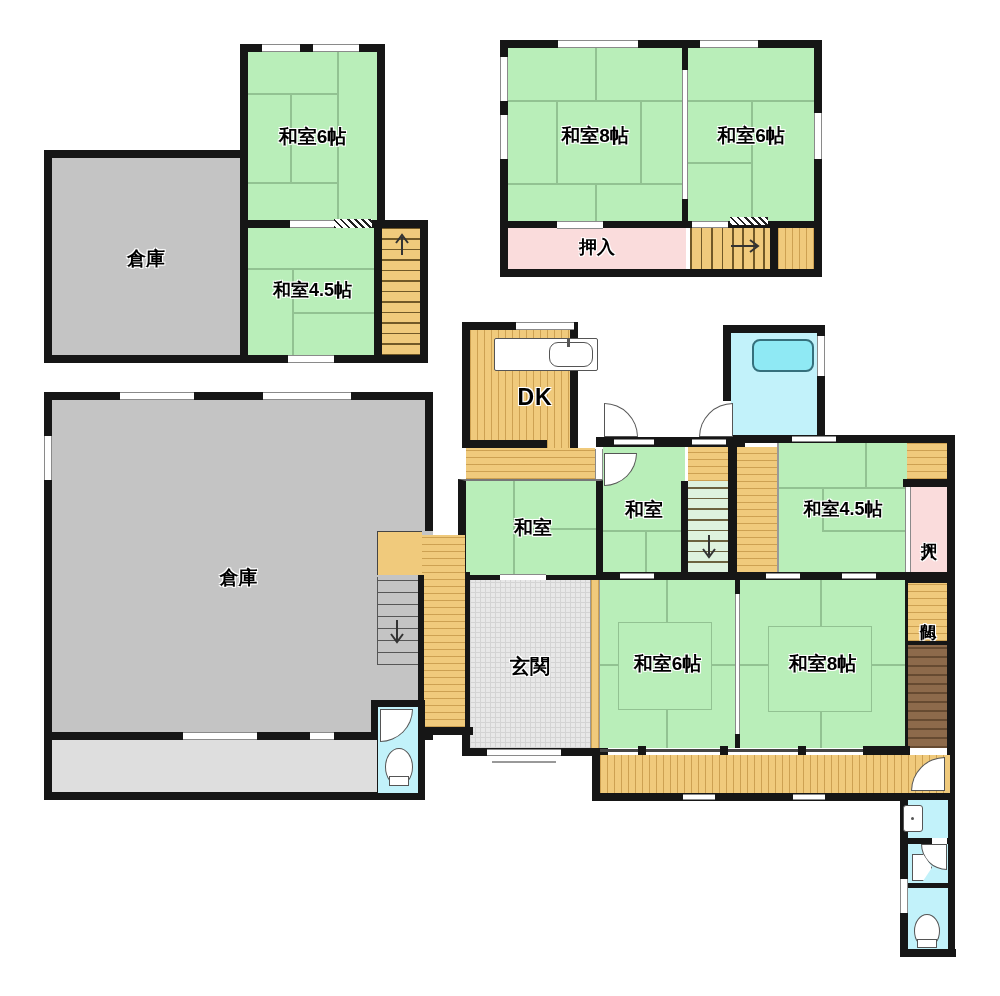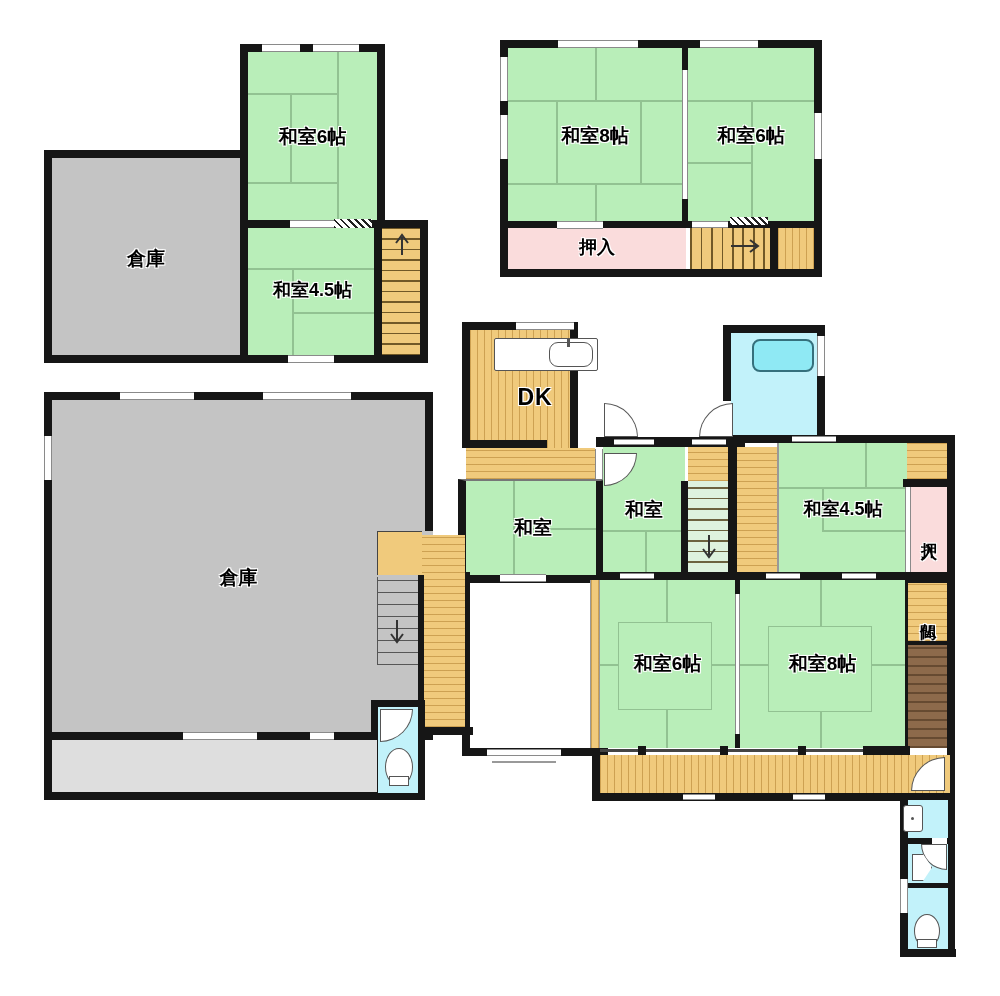--- a/index.html
+++ b/index.html
@@ -201,20 +201,23 @@
   <div class="fl tatami" style="left:740px;top:580px;width:165px;height:168px">
     <div class="fl" style="left:28px;top:46px;width:104px;height:86px;border:1.5px solid #92c292"></div>
     <div class="tl" style="left:80px;top:0;width:1.5px;height:46px"></div>
     <div class="tl" style="left:80px;top:132px;width:1.5px;height:36px"></div>
     <div class="tl" style="left:0;top:84px;width:28px;height:1.5px"></div>
     <div class="tl" style="left:132px;top:84px;width:33px;height:1.5px"></div>
     <div class="lbl" style="left:0;width:165px;top:71px;font-size:19px">和室8帖</div>
   </div>
 
   <div class="wall" style="left:462px;top:572px;width:8px;height:184px"></div>
+  <div class="fl genkan" style="left:470px;top:580px;width:120px;height:168px">
+    <div class="lbl" style="left:0;width:120px;top:73px;font-size:20px">玄関</div>
+  </div>
   <div class="fl woodv" style="left:590px;top:580px;width:10px;height:168px;border-left:1px solid #999;border-right:1px solid #999"></div>
   <div class="wall" style="left:462px;top:748px;width:146px;height:8px"></div>
   <div class="gap gaph" style="left:487px;top:749px;width:74px;height:7px"></div>
   <div class="gl" style="left:492px;top:761px;width:64px;height:2px"></div>
 
   <div class="gl" style="left:600px;top:749px;width:263px;height:2.5px;background:#444"></div>
   <div class="wall" style="left:638px;top:746px;width:8px;height:9px"></div>
   <div class="wall" style="left:720px;top:746px;width:8px;height:9px"></div>
   <div class="wall" style="left:798px;top:746px;width:8px;height:9px"></div>
   <div class="wall" style="left:863px;top:746px;width:47px;height:10px"></div>

